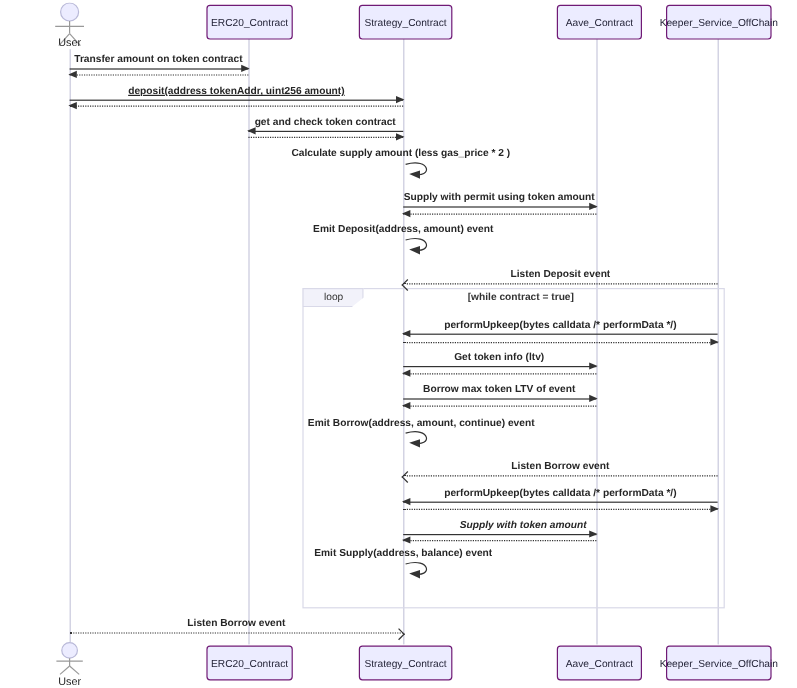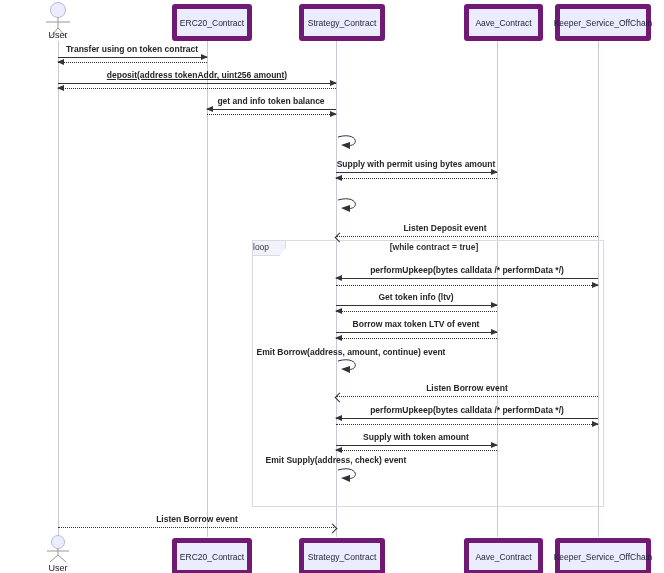--- a/index.html
+++ b/index.html
@@ -2,21 +2,21 @@
 <html><head>
 <meta charset="utf-8">
 <style>
   html,body { margin:0; padding:0; background:#ffffff; }
   .canvas {
     position:relative; width:664px; height:573px; background:#ffffff;
     font-family:"Liberation Sans", sans-serif; overflow:hidden;
   }
   .lifeline { position:absolute; width:0; border-left:1px solid #c9c9dc; }
   .pbox {
-    position:absolute; height:27px; background:#ECECFF; border:5px solid #701a75;
+    position:absolute; height:27px; background:#ECECFF; border:1px solid #701a75;
     border-radius:3px; display:flex; align-items:center; justify-content:center;
     font-size:8.5px; color:#1f1f33; white-space:nowrap;
   }
   .msg {
     position:absolute; transform:translateX(-50%); font-size:8.5px; font-weight:600;
     color:#262626; white-space:nowrap; line-height:11px;
   }
   .line { position:absolute; height:0; }
   .line.solid { border-top:1px solid #333; }
   .line.dotted { border-top:1px dotted #333; }
@@ -39,21 +39,21 @@
     border-top:1px solid #333; border-left:1px solid #333; transform:rotate(-45deg);
   }
   .selfarc { position:absolute; }
   .actor-label {
     position:absolute; transform:translateX(-50%); font-size:9px; color:#222222;
     white-space:nowrap; line-height:10px;
   }
   .loop-frame { position:absolute; border:1px solid #d9d9e8; background:transparent; }
   .loop-tab {
     position:absolute; background:#f2f2fa; border:1px solid #d9d9e8;
-    font-size:8.5px; color:#333; line-height:13px; padding:0 16px 1px 0;
+    font-size:8.5px; color:#333; line-height:13px; padding:0 16px 1px 17px;
     clip-path:polygon(0 0,100% 0,100% 50%,80% 100%,0 100%);
   }
   .loop-cond {
     position:absolute; transform:translateX(-50%); font-size:8.5px; font-weight:600;
     color:#333; white-space:nowrap; line-height:11px;
   }
   .actor-figure { position:absolute; }
 </style>
 </head>
 <body>
@@ -77,47 +77,49 @@
     <line x1="18" y1="26" x2="9" y2="36" stroke="#999" stroke-width="1"></line>
     <line x1="18" y1="26" x2="27" y2="36" stroke="#999" stroke-width="1"></line>
   </svg>
   <div class="actor-label" style="left:58px; top:30px;">User</div>
 
   <div class="pbox" style="left:172px; top:4px;  width:70px;">ERC20_Contract</div>
   <div class="pbox" style="left:299px; top:4px;  width:76px;">Strategy_Contract</div>
   <div class="pbox" style="left:464px; top:4px;  width:69px;">Aave_Contract</div>
   <div class="pbox" style="left:555px; top:4px;  width:86px;">Keeper_Service_OffChain</div>
 
-  <div class="msg" style="left:132px; top:44px;">Transfer using on token contract</div>
+  <div class="msg" style="left:132px; top:44px;">Transfer amount on token contract</div>
   <div class="line solid head-r" style="left:58px; top:57px; width:149px;"></div>
   <div class="line dotted head-l" style="left:58px; top:62px; width:149px;"></div>
 
   <div class="msg" style="left:197px; top:70px;text-decoration:underline;">deposit(address tokenAddr, uint256 amount)</div>
   <div class="line solid head-r" style="left:58px; top:83px; width:278px;"></div>
   <div class="line dotted head-l" style="left:58px; top:88px; width:278px;"></div>
 
-  <div class="msg" style="left:271px; top:96px;">get and info token balance</div>
+  <div class="msg" style="left:271px; top:96px;">get and check token contract</div>
   <div class="line solid head-l" style="left:207px; top:109px; width:129px;"></div>
   <div class="line dotted head-r" style="left:207px; top:114px; width:129px;"></div>
 
+  <div class="msg" style="left:334px; top:122px;">Calculate supply amount (less gas_price * 2 )</div>
   <svg class="selfarc" style="left:337px; top:134px;" width="28" height="17" viewBox="0 0 28 17">
     <path d="M1,3 C22,-3 24,15 7,11" fill="none" stroke="#333" stroke-width="1"></path>
     <polygon points="13,8 4,11 13,15" fill="#333"></polygon>
   </svg>
 
-  <div class="msg" style="left:416px; top:159px;">Supply with permit using bytes amount</div>
+  <div class="msg" style="left:416px; top:159px;">Supply with permit using token amount</div>
   <div class="line solid head-r" style="left:336px; top:172px; width:161px;"></div>
   <div class="line dotted head-l" style="left:336px; top:178px; width:161px;"></div>
 
+  <div class="msg" style="left:336px; top:185px;">Emit Deposit(address, amount) event</div>
   <svg class="selfarc" style="left:337px; top:197px;" width="28" height="17" viewBox="0 0 28 17">
     <path d="M1,3 C22,-3 24,15 7,11" fill="none" stroke="#333" stroke-width="1"></path>
     <polygon points="13,8 4,11 13,15" fill="#333"></polygon>
   </svg>
 
-  <div class="msg" style="left:445px; top:223px;">Listen Deposit event</div>
+  <div class="msg" style="left:467px; top:223px;">Listen Deposit event</div>
   <div class="line dotted ohead-l" style="left:336px; top:236px; width:262px;"></div>
 
   <div class="msg" style="left:467px; top:265px;">performUpkeep(bytes calldata /* performData */)</div>
   <div class="line solid head-l" style="left:336px; top:278px; width:262px;"></div>
   <div class="line dotted head-r" style="left:336px; top:285px; width:262px;"></div>
 
   <div class="msg" style="left:416px; top:292px;">Get token info (ltv)</div>
   <div class="line solid head-r" style="left:336px; top:305px; width:161px;"></div>
   <div class="line dotted head-l" style="left:336px; top:311px; width:161px;"></div>
 
@@ -131,25 +133,25 @@
     <polygon points="13,8 4,11 13,15" fill="#333"></polygon>
   </svg>
 
   <div class="msg" style="left:467px; top:383px;">Listen Borrow event</div>
   <div class="line dotted ohead-l" style="left:336px; top:396px; width:262px;"></div>
 
   <div class="msg" style="left:467px; top:405px;">performUpkeep(bytes calldata /* performData */)</div>
   <div class="line solid head-l" style="left:336px; top:418px; width:262px;"></div>
   <div class="line dotted head-r" style="left:336px; top:424px; width:262px;"></div>
 
-  <div class="msg" style="left:416px; top:432px;">Supply with token amount</div>
+  <div class="msg" style="left:436px; top:432px;font-style:italic;">Supply with token amount</div>
   <div class="line solid head-r" style="left:336px; top:445px; width:161px;"></div>
   <div class="line dotted head-l" style="left:336px; top:450px; width:161px;"></div>
 
-  <div class="msg" style="left:336px; top:455px;">Emit Supply(address, check) event</div>
+  <div class="msg" style="left:336px; top:455px;">Emit Supply(address, balance) event</div>
   <svg class="selfarc" style="left:337px; top:467px;" width="28" height="17" viewBox="0 0 28 17">
     <path d="M1,3 C22,-3 24,15 7,11" fill="none" stroke="#333" stroke-width="1"></path>
     <polygon points="13,8 4,11 13,15" fill="#333"></polygon>
   </svg>
 
   <div class="msg" style="left:197px; top:514px;">Listen Borrow event</div>
   <div class="line dotted ohead-r" style="left:58px; top:527px; width:278px;"></div>
 
   <div class="pbox" style="left:172px; top:538px; width:70px;">ERC20_Contract</div>
   <div class="pbox" style="left:299px; top:538px; width:76px;">Strategy_Contract</div>

